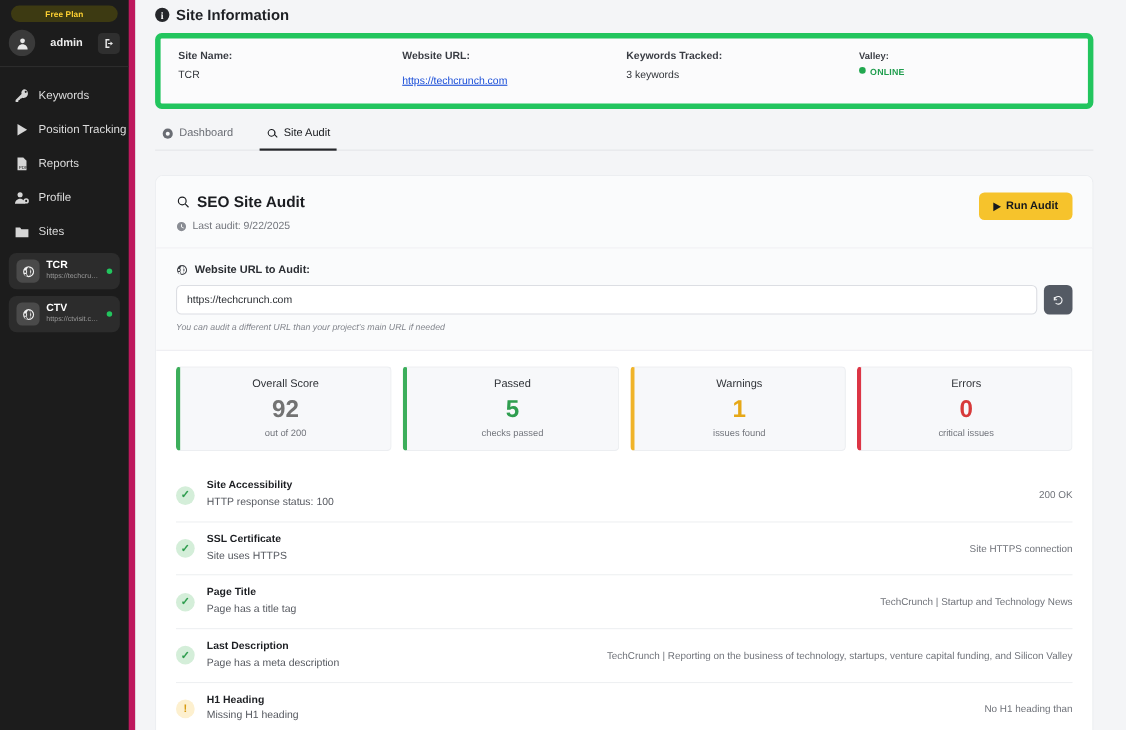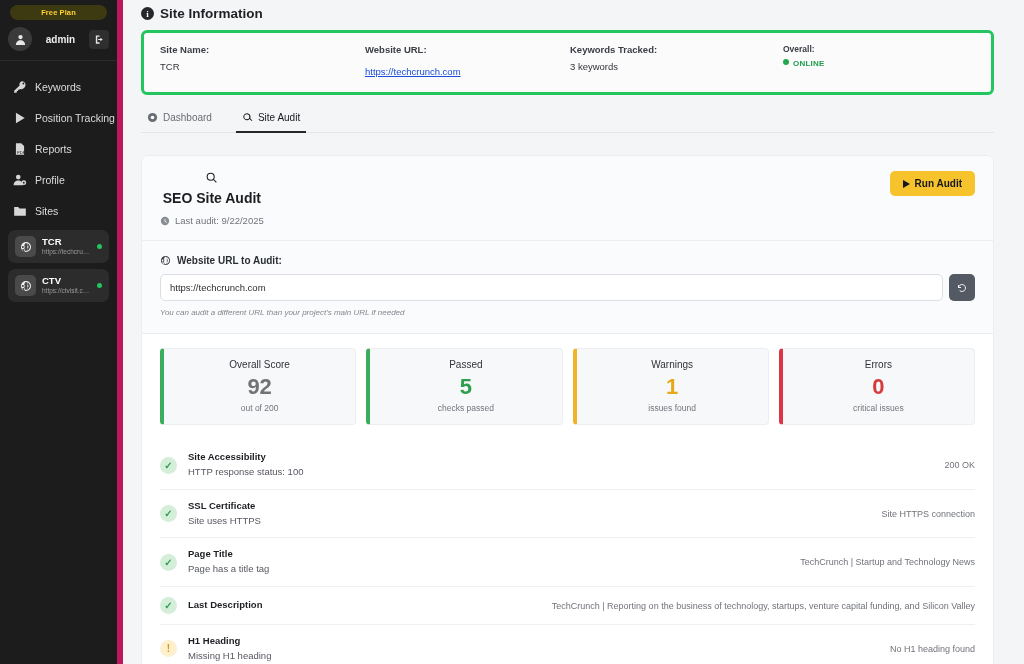--- a/index.html
+++ b/index.html
@@ -97,21 +97,21 @@
     background: #25272b; color: #fff;
     font-size: 9px; font-weight: bold;
     display: flex; align-items: center; justify-content: center;
     font-family: "Liberation Serif", serif;
   }
   .page-title { font-size: 13.5px; font-weight: bold; color: #1e2024; }
 
   .info-card {
     margin: 0 30px 0 18px;
     background: #fbfbfc;
-    border: 3px solid #22c55e;
+    border: 5px solid #22c55e;
     border-radius: 6px;
     padding: 11px 16px 13px 16px;
     display: flex;
   }
   .info-col { flex: 1; }
   .info-col.status-col { flex: 0 0 200px; padding-left: 8px; }
   .info-label { font-size: 9.5px; font-weight: bold; color: #3a3d44; margin-bottom: 6px; }
   .info-value { font-size: 9.5px; color: #303338; }
   .info-link { font-size: 9.5px; color: #1a4ed8; text-decoration: underline; }
   .status-label { font-size: 8.5px; font-weight: bold; color: #3a3d44; margin-bottom: 5px; }
@@ -143,21 +143,21 @@
     border: 1px solid #eceef1;
     border-radius: 7px;
     overflow: hidden;
   }
   .audit-head {
     display: flex; align-items: flex-start; justify-content: space-between;
     padding: 15px 18px 14px 18px;
     background: #fafbfc;
     border-bottom: 1px solid #ededf1;
   }
-  .audit-title { display: flex; align-items: center; gap: 6px; flex-direction: column; }
+  .audit-title { display: flex; align-items: center; gap: 6px; }
   .audit-title svg { width: 13px; height: 13px; fill: none; stroke: #1e2024; stroke-width: 2; }
   .audit-title-text { font-size: 14px; font-weight: bold; color: #1b1d21; }
   .audit-sub { display: flex; align-items: center; gap: 5px; margin-top: 9px; }
   .audit-sub svg { width: 10px; height: 10px; fill: #8a8d94; }
   .audit-sub-text { font-size: 9.5px; color: #71747b; }
   .run-btn {
     background: #f6c32c;
     border: none; border-radius: 5px;
     color: #16181c; font-size: 10px; font-weight: bold;
     padding: 7px 13px;
@@ -356,21 +356,21 @@
       </div>
       <div class="info-col">
         <div class="info-label">Website URL:</div>
         <a class="info-link" href="#">https://techcrunch.com</a>
       </div>
       <div class="info-col">
         <div class="info-label">Keywords Tracked:</div>
         <div class="info-value">3 keywords</div>
       </div>
       <div class="info-col status-col">
-        <div class="status-label">Overall:</div>
+        <div class="status-label">Valley:</div>
         <div class="status-val">
           <span class="status-dot"></span>
           <span class="status-text">ONLINE</span>
         </div>
       </div>
     </section>
 
     <nav class="tabs">
       <div class="tab">
         <svg viewBox="0 0 24 24">
@@ -475,30 +475,31 @@
           <span class="check-main">
             <span class="check-title" style="display:block">Page Title</span>
             <span class="check-desc" style="display:block">Page has a title tag</span>
           </span>
           <span class="check-value">TechCrunch | Startup and Technology News</span>
         </div>
         <div class="check-row">
           <span class="check-badge pass">✓</span>
           <span class="check-main">
             <span class="check-title" style="display:block">Last Description</span>
+            <span class="check-desc" style="display:block">Page has a meta description</span>
           </span>
           <span class="check-value">TechCrunch | Reporting on the business of technology, startups, venture capital funding, and Silicon Valley</span>
         </div>
         <div class="check-row">
           <span class="check-badge warn">!</span>
           <span class="check-main">
             <span class="check-title" style="display:block">H1 Heading</span>
             <span class="check-desc" style="display:block">Missing H1 heading</span>
           </span>
-          <span class="check-value">No H1 heading found</span>
+          <span class="check-value">No H1 heading than</span>
         </div>
         <div class="check-row">
           
           
           
         </div>
       </div>
 
     </section>
   </main>

